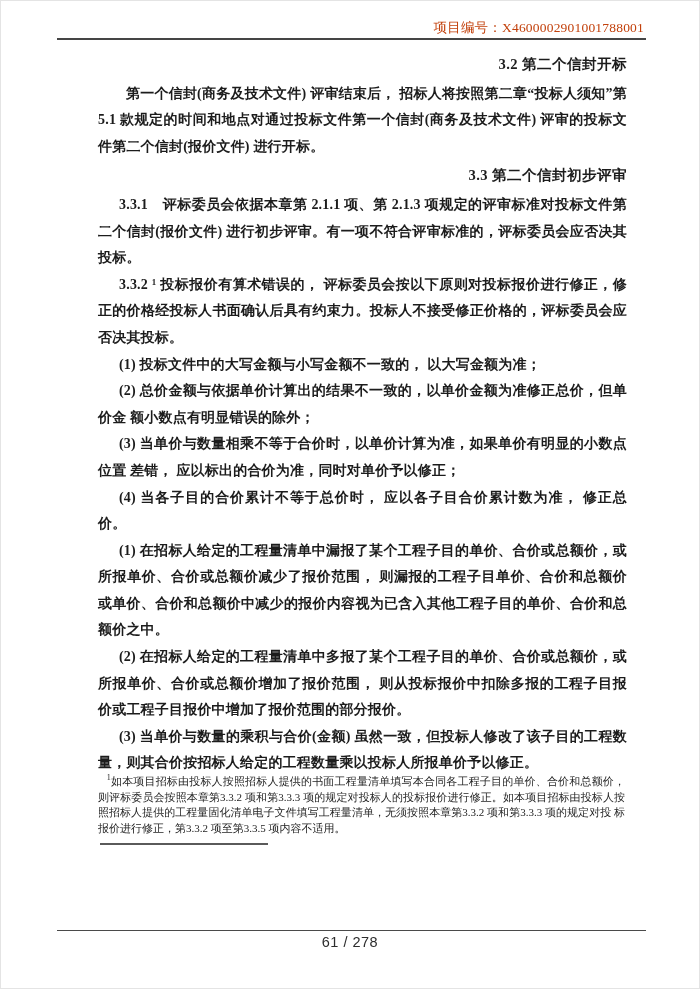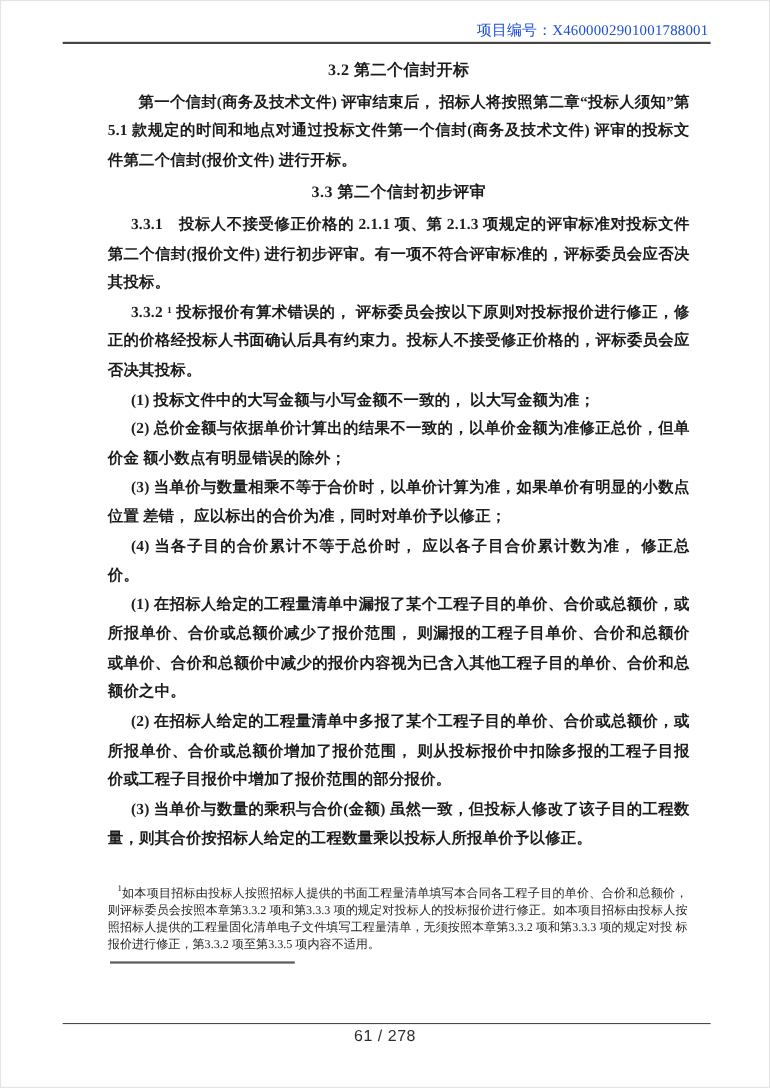--- a/index.html
+++ b/index.html
@@ -9,43 +9,43 @@
     background:#fff;
     border:1px solid #e4e4e4;
     box-sizing:border-box;
     font-family:"Liberation Serif","DejaVu Serif",serif;
     color:#1c1c1c;
     overflow:hidden;
   }
   
   .hdr-text{
     position:absolute;top:18px;right:55px;
-    font-size:13.5px;letter-spacing:.2px;color:#1d4ed8;text-align:right;
+    font-size:13.5px;letter-spacing:.2px;color:#c2410c;text-align:right;
   }
   .hdr-rule{
     position:absolute;top:37px;left:56px;width:589px;height:2px;
     background:#454545;
   }
   
   .body{
     position:absolute;left:97px;top:48px;width:529px;
     font-size:14px;line-height:26.6px;
     text-align:justify;text-justify:inter-ideograph;
     letter-spacing:.2px;
   }
   .h{
     font-weight:700;font-size:14.6px;margin:2px 0 3px 0;
-    text-align:center;letter-spacing:.4px;
+    text-align:right;letter-spacing:.4px;
   }
   .p{margin:0;font-weight:bold;}
   .ind2{text-indent:2em;}
   .ind15{text-indent:1.5em;}
   
   .footnote{
-    position:absolute;left:97px;top:804px;width:527px;
+    position:absolute;left:97px;top:773px;width:527px;
   }
   .fn-text{
     margin:0;font-size:11px;line-height:15.6px;
     text-align:justify;text-justify:inter-ideograph;
     text-indent:.8em;color:#242424;
   }
   .fn-text sup{font-size:8px;line-height:0;}
   .fn-rule{
     margin:7px 0 0 2px;width:168px;height:2px;background:#5a5a5a;
   }
@@ -66,21 +66,21 @@
 
 <div class="page">
 
   <span class="hdr-text">项目编号：X4600002901001788001</span>
   <div class="hdr-rule"></div>
 
   <div class="body">
     <div class="h">3.2 第二个信封开标</div>
     <p class="p ind2">第一个信封(商务及技术文件) 评审结束后， 招标人将按照第二章“投标人须知”第 5.1 款规定的时间和地点对通过投标文件第一个信封(商务及技术文件) 评审的投标文件第二个信封(报价文件) 进行开标。</p>
     <div class="h">3.3 第二个信封初步评审</div>
-    <p class="p ind15">3.3.1　投标人不接受修正价格的 2.1.1 项、第 2.1.3 项规定的评审标准对投标文件第二个信封(报价文件) 进行初步评审。有一项不符合评审标准的，评标委员会应否决其投标。</p>
+    <p class="p ind15">3.3.1　评标委员会依据本章第 2.1.1 项、第 2.1.3 项规定的评审标准对投标文件第二个信封(报价文件) 进行初步评审。有一项不符合评审标准的，评标委员会应否决其投标。</p>
     <p class="p ind15">3.3.2 ¹ 投标报价有算术错误的， 评标委员会按以下原则对投标报价进行修正，修正的价格经投标人书面确认后具有约束力。投标人不接受修正价格的，评标委员会应否决其投标。</p>
     <p class="p ind15">(1) 投标文件中的大写金额与小写金额不一致的， 以大写金额为准；</p>
     <p class="p ind15">(2) 总价金额与依据单价计算出的结果不一致的，以单价金额为准修正总价，但单价金 额小数点有明显错误的除外；</p>
     <p class="p ind15">(3) 当单价与数量相乘不等于合价时，以单价计算为准，如果单价有明显的小数点位置 差错， 应以标出的合价为准，同时对单价予以修正；</p>
     <p class="p ind15">(4) 当各子目的合价累计不等于总价时， 应以各子目合价累计数为准， 修正总价。</p>
     <p class="p ind15">(1) 在招标人给定的工程量清单中漏报了某个工程子目的单价、合价或总额价，或所报单价、合价或总额价减少了报价范围， 则漏报的工程子目单价、合价和总额价或单价、合价和总额价中减少的报价内容视为已含入其他工程子目的单价、合价和总额价之中。</p>
     <p class="p ind15">(2) 在招标人给定的工程量清单中多报了某个工程子目的单价、合价或总额价，或所报单价、合价或总额价增加了报价范围， 则从投标报价中扣除多报的工程子目报价或工程子目报价中增加了报价范围的部分报价。</p>
     <p class="p ind15">(3) 当单价与数量的乘积与合价(金额) 虽然一致，但投标人修改了该子目的工程数 量，则其合价按招标人给定的工程数量乘以投标人所报单价予以修正。</p>
   </div>
 

